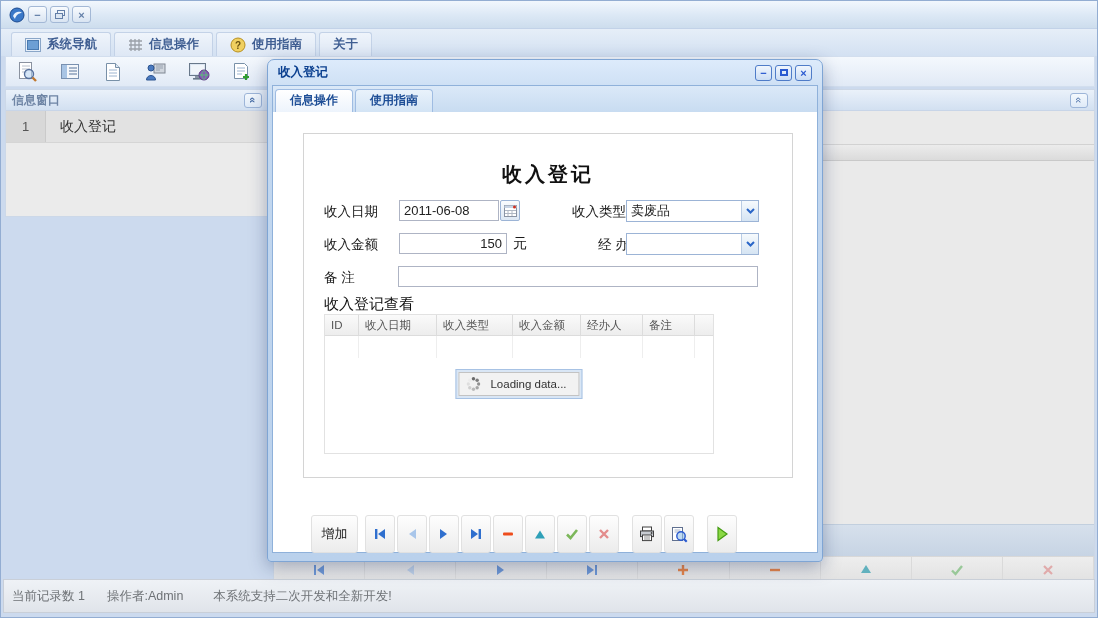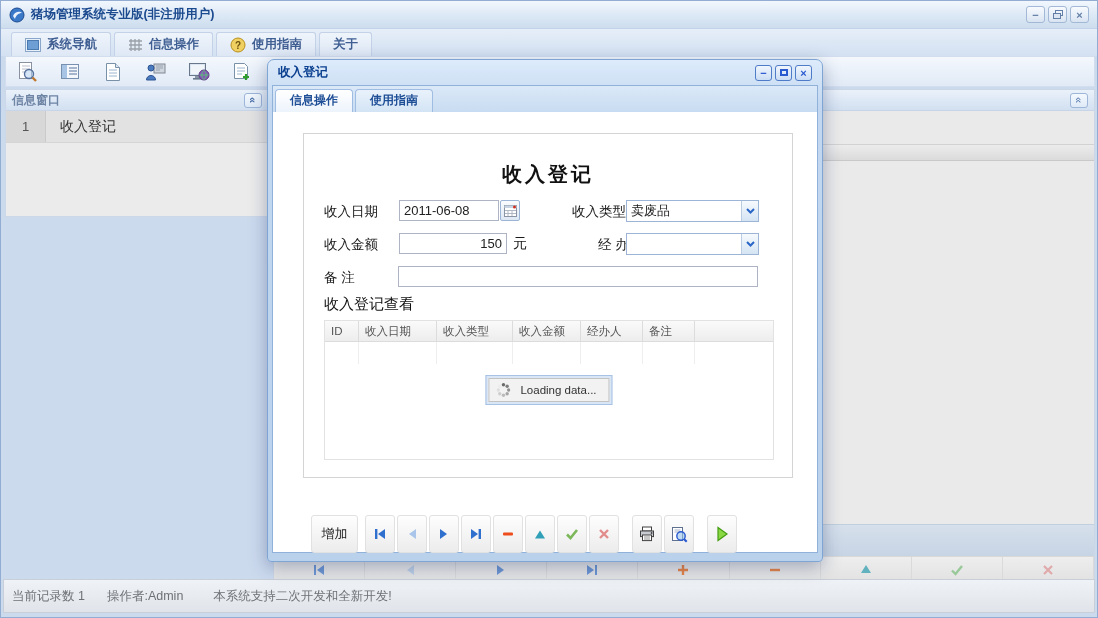--- a/index.html
+++ b/index.html
@@ -111,21 +111,21 @@
     display:flex; align-items:center; cursor:pointer; }
   .sel .val { flex:1; padding-left:4px; font-size:13px; color:#222; }
   .sel .chev { width:17px; height:100%; border-left:1px solid #b9cce4;
     background:linear-gradient(#f6fafd,#d5e4f3); display:flex; align-items:center; justify-content:center; }
   .amount-wrap { position:absolute; left:95px; top:99px; display:flex; align-items:center; }
   .amount-input { width:108px; text-align:right; }
   .unit { margin-left:6px; font-size:14px; color:#1a1a1a; }
   .remark-input { position:absolute; left:94px; top:132px; width:360px; }
 
   .grid-title { position:absolute; left:20px; top:161px; font-size:15px; color:#111; }
-  .grid { position:absolute; left:20px; top:186px; width:450px; height:140px;
+  .grid { position:absolute; left:20px; top:180px; width:390px; height:140px;
     border:1px solid #e2e2e2; background:#fff; }
   .grid-header { height:21px; display:flex; background:linear-gradient(#fafafa,#ededed);
     border-bottom:1px solid #dcdcdc; font-size:11.5px; color:#555; }
   .gh { display:flex; align-items:center; padding-left:6px; border-right:1px solid #dcdcdc; }
   .grid-row-empty { height:22px; display:flex; }
   .ge { border-right:1px solid #eee; }
   .c0{width:34px;} .c1{width:78px;} .c2{width:76px;} .c3{width:68px;} .c4{width:62px;} .c5{width:52px;} .c6{flex:1;border-right:none;}
 
   .loading-box { position:absolute; left:50%; top:54px; transform:translateX(-50%);
     border:1px solid #a7c2e4; background:#d9e6f5; padding:2px; }
@@ -147,21 +147,20 @@
 
 <div class="app">
 
   <div class="titlebar">
     <span>
       <svg width="16" height="16">
           <circle cx="8" cy="8" r="7" fill="#3a78c8" stroke="#1c4a8f"></circle>
           <path d="M4 9 C6 4,11 4,13 6 C10 6,7 8,6 12 Z" fill="#eaf2fc"></path>
         </svg>
     </span>
-    <span class="app-title">猪场管理系统专业版(非注册用户)</span>
     <span class="wbtn">−</span>
     <span class="wbtn">
       <svg width="10" height="9">
           <rect x="2.5" y="0.5" width="7" height="5" fill="none" stroke="#637fa8"></rect>
           <rect x="0.5" y="3.5" width="7" height="5" fill="#dce6f2" stroke="#637fa8"></rect>
         </svg>
     </span>
     <span class="wbtn">×</span>
   </div>
 

